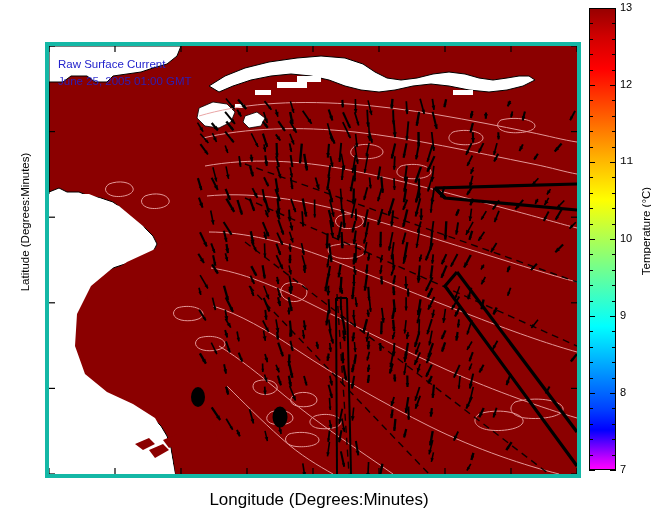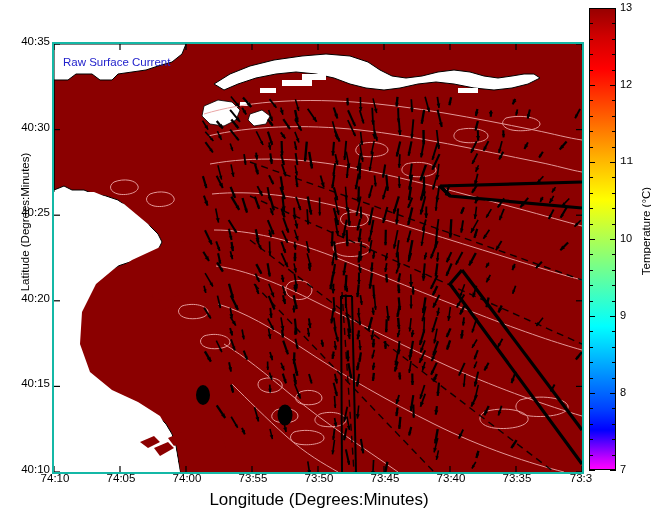--- a/index.html
+++ b/index.html
@@ -28,25 +28,25 @@
     font-size: 13.5px;
     font-weight: bold;
     color: #2222cc;
     letter-spacing: 0.1px;
     white-space: nowrap;
   }
 
   
   #plot {
     position: absolute;
-    left: 52px;
+    left: 45px;
     top: 42px;
     width: 528px;
     height: 428px;
-    border: 2px solid #14b8a6;
+    border: 4px solid #14b8a6;
     box-sizing: content-box;
     background: #ffffff;
     overflow: hidden;
   }
   #plot-inner {
     position: absolute;
     left: 0; top: 0;
     width: 528px;
     height: 428px;
   }
@@ -189,28 +189,20 @@
     transform: rotate(-90deg);
     white-space: nowrap;
   }
 </style>
 </head>
 <body>
 
 <div id="root">
 
 
-  <div id="ylabels">
-    <div class="ytick-label" style="top:0px;">40:35</div>
-    <div class="ytick-label" style="top:85.6px;">40:30</div>
-    <div class="ytick-label" style="top:171.2px;">40:25</div>
-    <div class="ytick-label" style="top:256.8px;">40:20</div>
-    <div class="ytick-label" style="top:342.4px;">40:15</div>
-    <div class="ytick-label" style="top:428px;">40:10</div>
-  </div>
 
   <div id="yaxis-title">Latitude (Degrees:Minutes)</div>
 
   <div id="plot">
     <div id="plot-inner">
       <svg id="mapsvg" viewBox="0 0 528 428" preserveAspectRatio="none">
         <defs>
           <clipPath id="clipAll">
               <rect x="0" y="0" width="528" height="428"></rect>
             </clipPath>
@@ -1267,36 +1259,26 @@
             <line x1="528" y1="256.8" x2="522" y2="256.8"></line>
             <line x1="0" y1="342.40000000000003" x2="6" y2="342.40000000000003"></line>
             <line x1="528" y1="342.40000000000003" x2="522" y2="342.40000000000003"></line>
             <line x1="0" y1="428" x2="6" y2="428"></line>
             <line x1="528" y1="428" x2="522" y2="428"></line>
           </g>
         </svg>
 
       <div id="annot">
         <div class="l1">Raw Surface Current</div>
+        <div class="l2">June 25, 2005 01:00 GMT</div>
       </div>
 
     </div>
   </div>
 
-  <div id="xlabels">
-    <div class="xtick-label" style="left:0px;">74:10</div>
-    <div class="xtick-label" style="left:66px;">74:05</div>
-    <div class="xtick-label" style="left:132px;">74:00</div>
-    <div class="xtick-label" style="left:198px;">73:55</div>
-    <div class="xtick-label" style="left:264px;">73:50</div>
-    <div class="xtick-label" style="left:330px;">73:45</div>
-    <div class="xtick-label" style="left:396px;">73:40</div>
-    <div class="xtick-label" style="left:462px;">73:35</div>
-    <div class="xtick-label" style="left:526px;">73:3</div>
-  </div>
 
   <div id="xaxis-title">Longitude (Degrees:Minutes)</div>
 
   <div id="cbar-wrap">
     <div id="cbar"></div>
     <div id="cbar-ticks">
         <div class="cb-tick minor " style="top: 462px;"></div>
         <div class="cb-tick minor right" style="top: 462px;"></div>
         <div class="cb-tick minor " style="top: 446.6px;"></div>
         <div class="cb-tick minor right" style="top: 446.6px;"></div>

